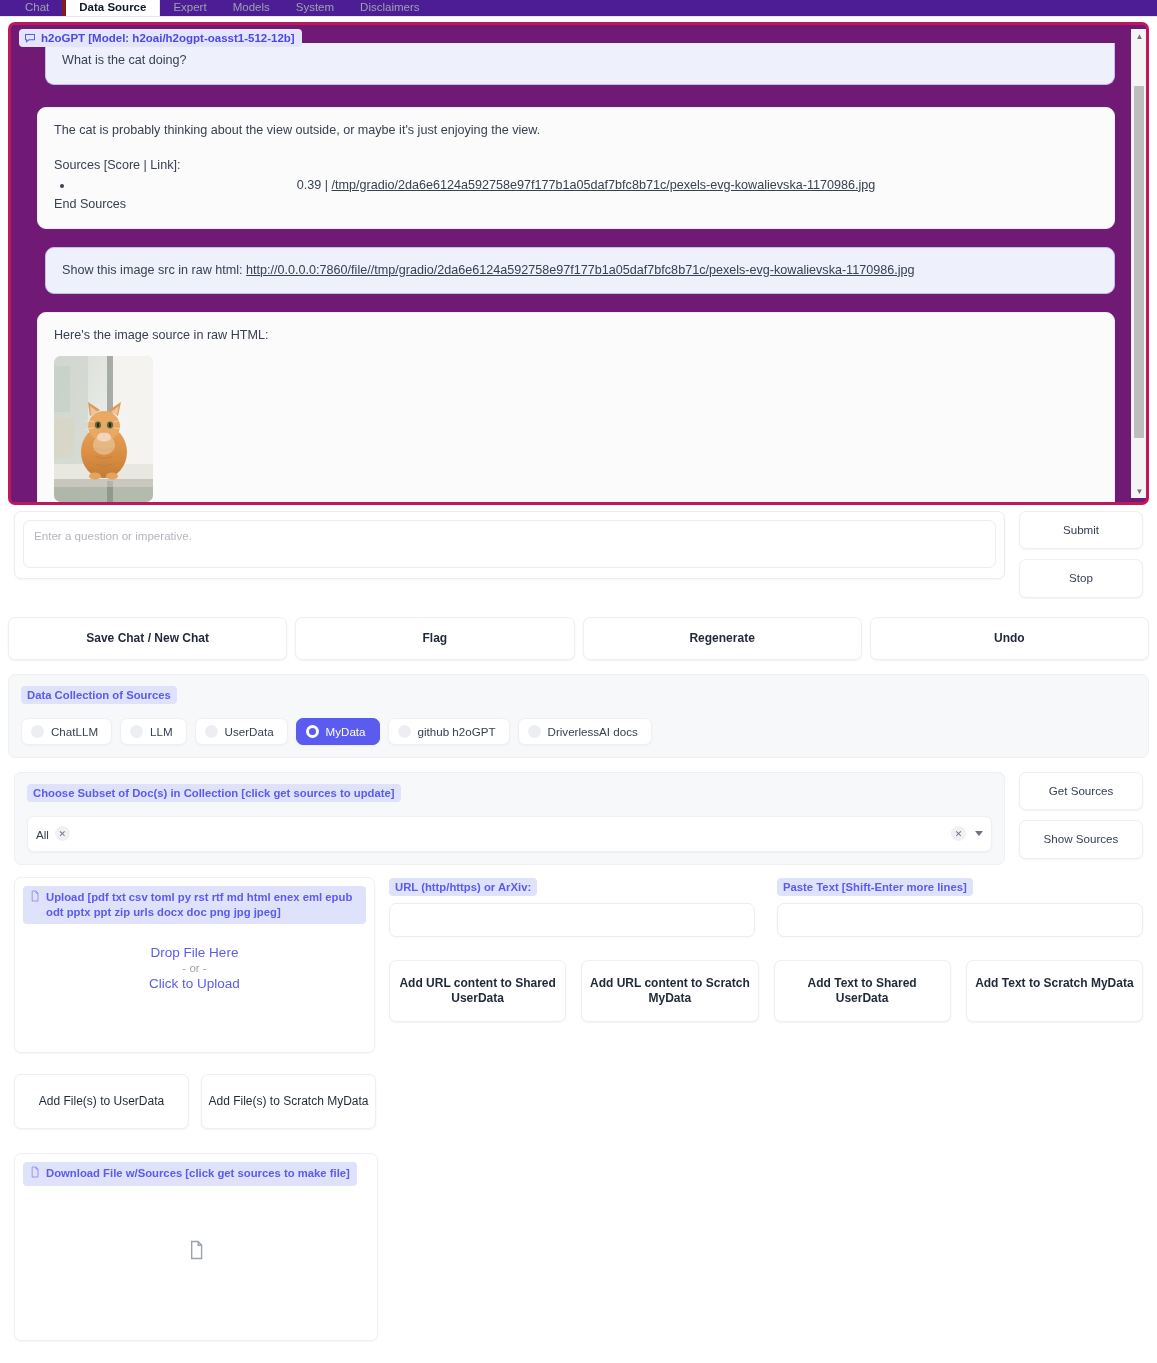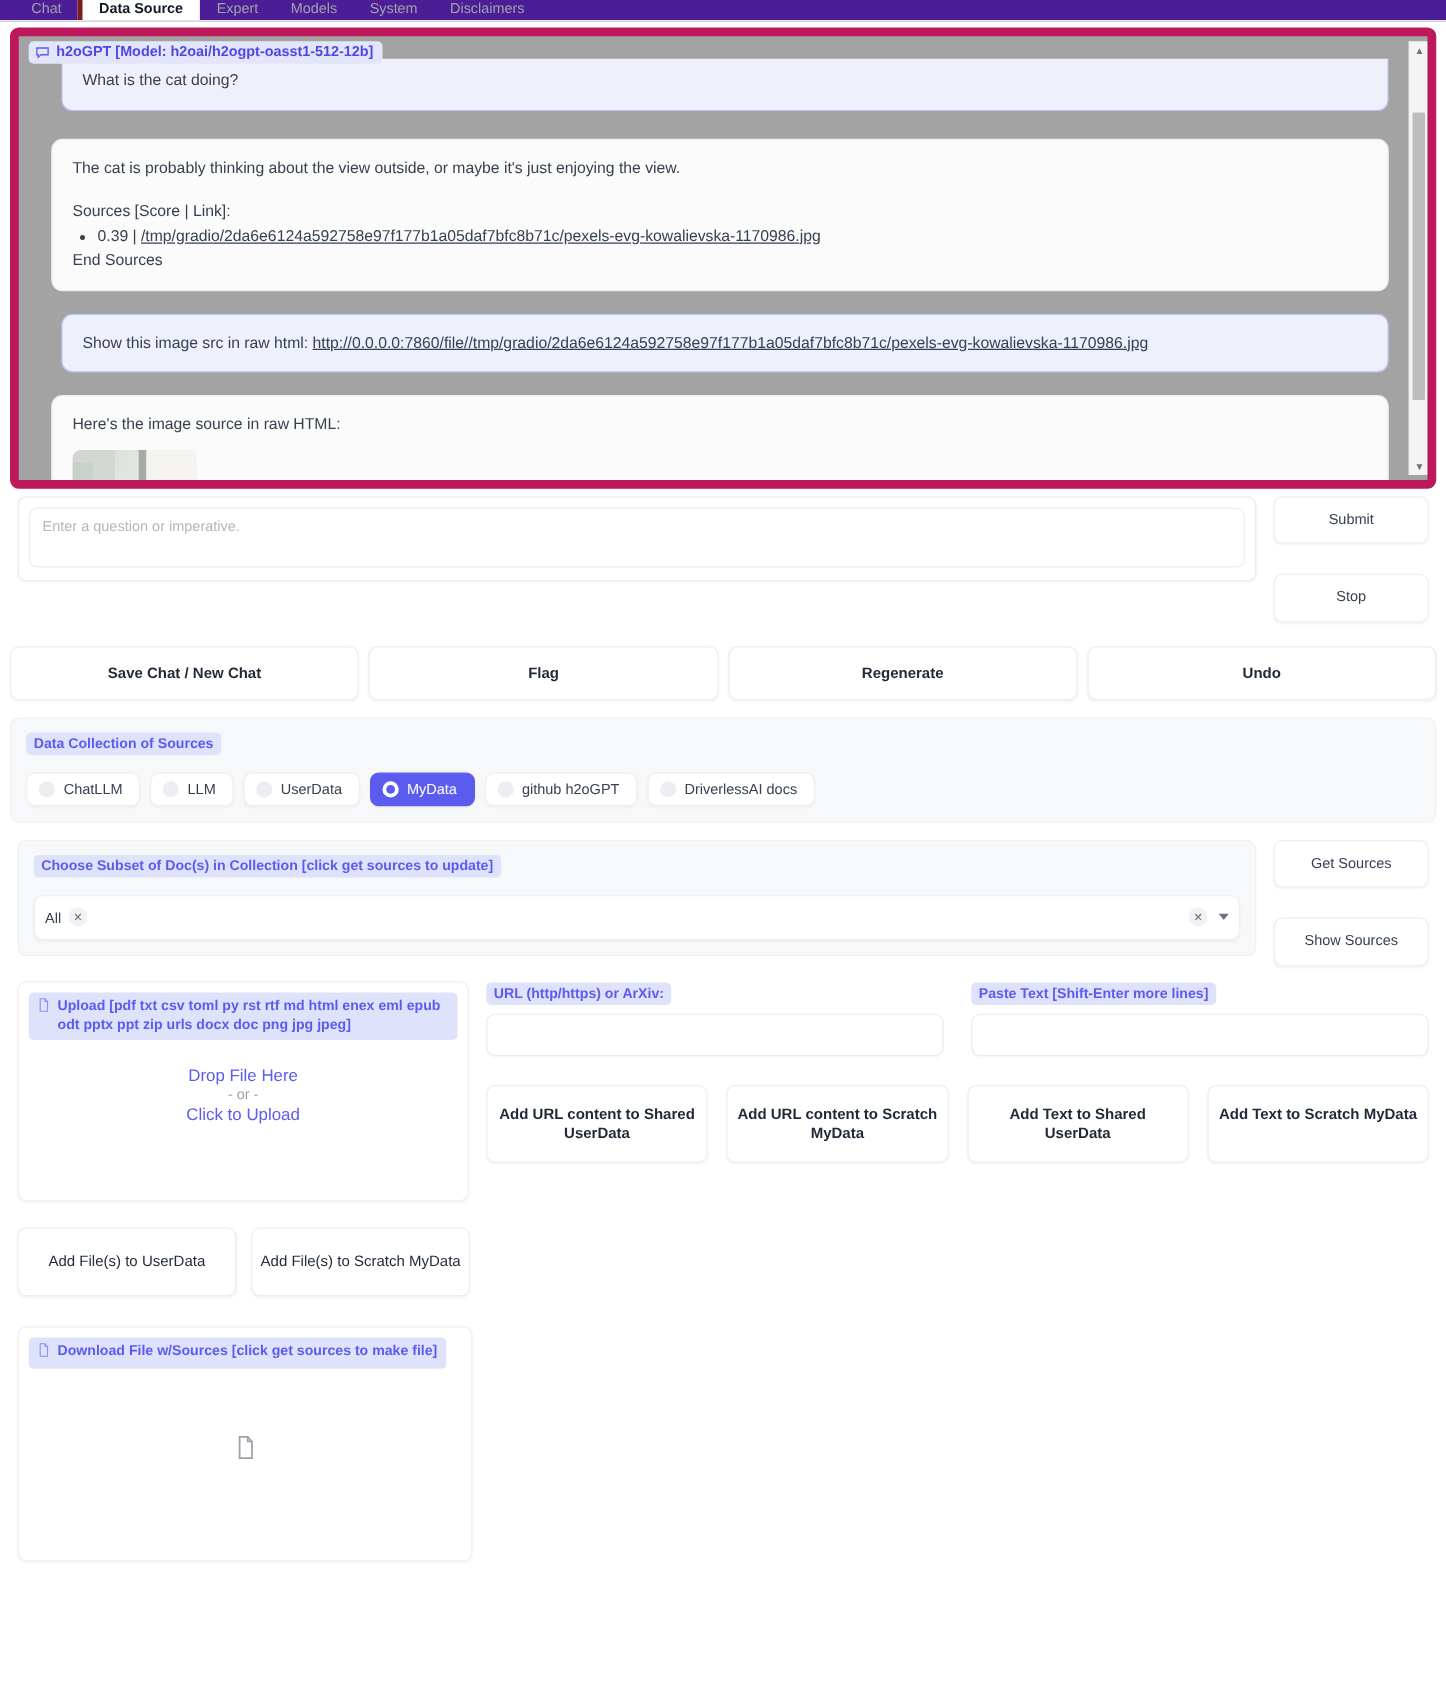--- a/index.html
+++ b/index.html
@@ -42,24 +42,24 @@
     border-left: 4px solid #7f1d1d;
     border-right: 1px solid #e5e7eb;
     background: #fff;
     position: relative;
     top: 0px;
   }
 
   
   .chat-panel {
     margin: 5px 8px 0 8px;
-    border: 7px solid #be185d;
-    border-radius: 7px;
-    background: #a3a3a3;
-    height: 369px;
+    border: 3px solid #be185d;
+    border-radius: 7px;
+    background: #701a75;
+    height: 483px;
     position: relative;
     overflow: hidden;
   }
   .chat-label {
     position: absolute;
     top: 4px; left: 8px;
     background: #e3e6fb;
     color: #4f46e5;
     font-weight: bold;
     font-size: 11.5px;
@@ -100,21 +100,21 @@
     border-top: none;
     border-top-left-radius: 0;
     border-top-right-radius: 0;
     margin-top: -6px;
     padding-top: 8px;
     margin-bottom: 22px;
   }
   .bubble p { margin: 0; }
   .bubble .spacer { height: 16px; }
   .bubble ul { margin: 0; padding-left: 20px; }
-  .bubble li { margin: 0; }
+  .bubble li { margin: 0; text-align: center; }
   .bubble a { color: #374151; text-decoration: underline; }
   .src-line { margin-top: 0px; }
 
   .catimg {
     width: 99px; height: 146px;
     border-radius: 7px;
     margin-top: 10px;
     display: block;
     overflow: hidden;
     position: relative;
@@ -171,21 +171,21 @@
   .textarea {
     border: 1px solid #ededf0;
     border-radius: 7px;
     height: 48px;
     padding: 8px 10px;
     font-size: 11.6px;
     color: #b3b6bd;
     background: #fff;
     width: 100%;
   }
-  .side-btns { width: 124px; display: flex; flex-direction: column; gap: 24px; }
+  .side-btns { width: 124px; display: flex; flex-direction: column; gap: 10px; }
   .btn {
     background: #ffffff;
     border: 1px solid #efeff2;
     border-radius: 7px;
     font-size: 11.6px;
     color: #374151;
     text-align: center;
     padding: 11px 4px;
     box-shadow: 0 1px 2px rgba(0,0,0,0.05);
     cursor: pointer;

